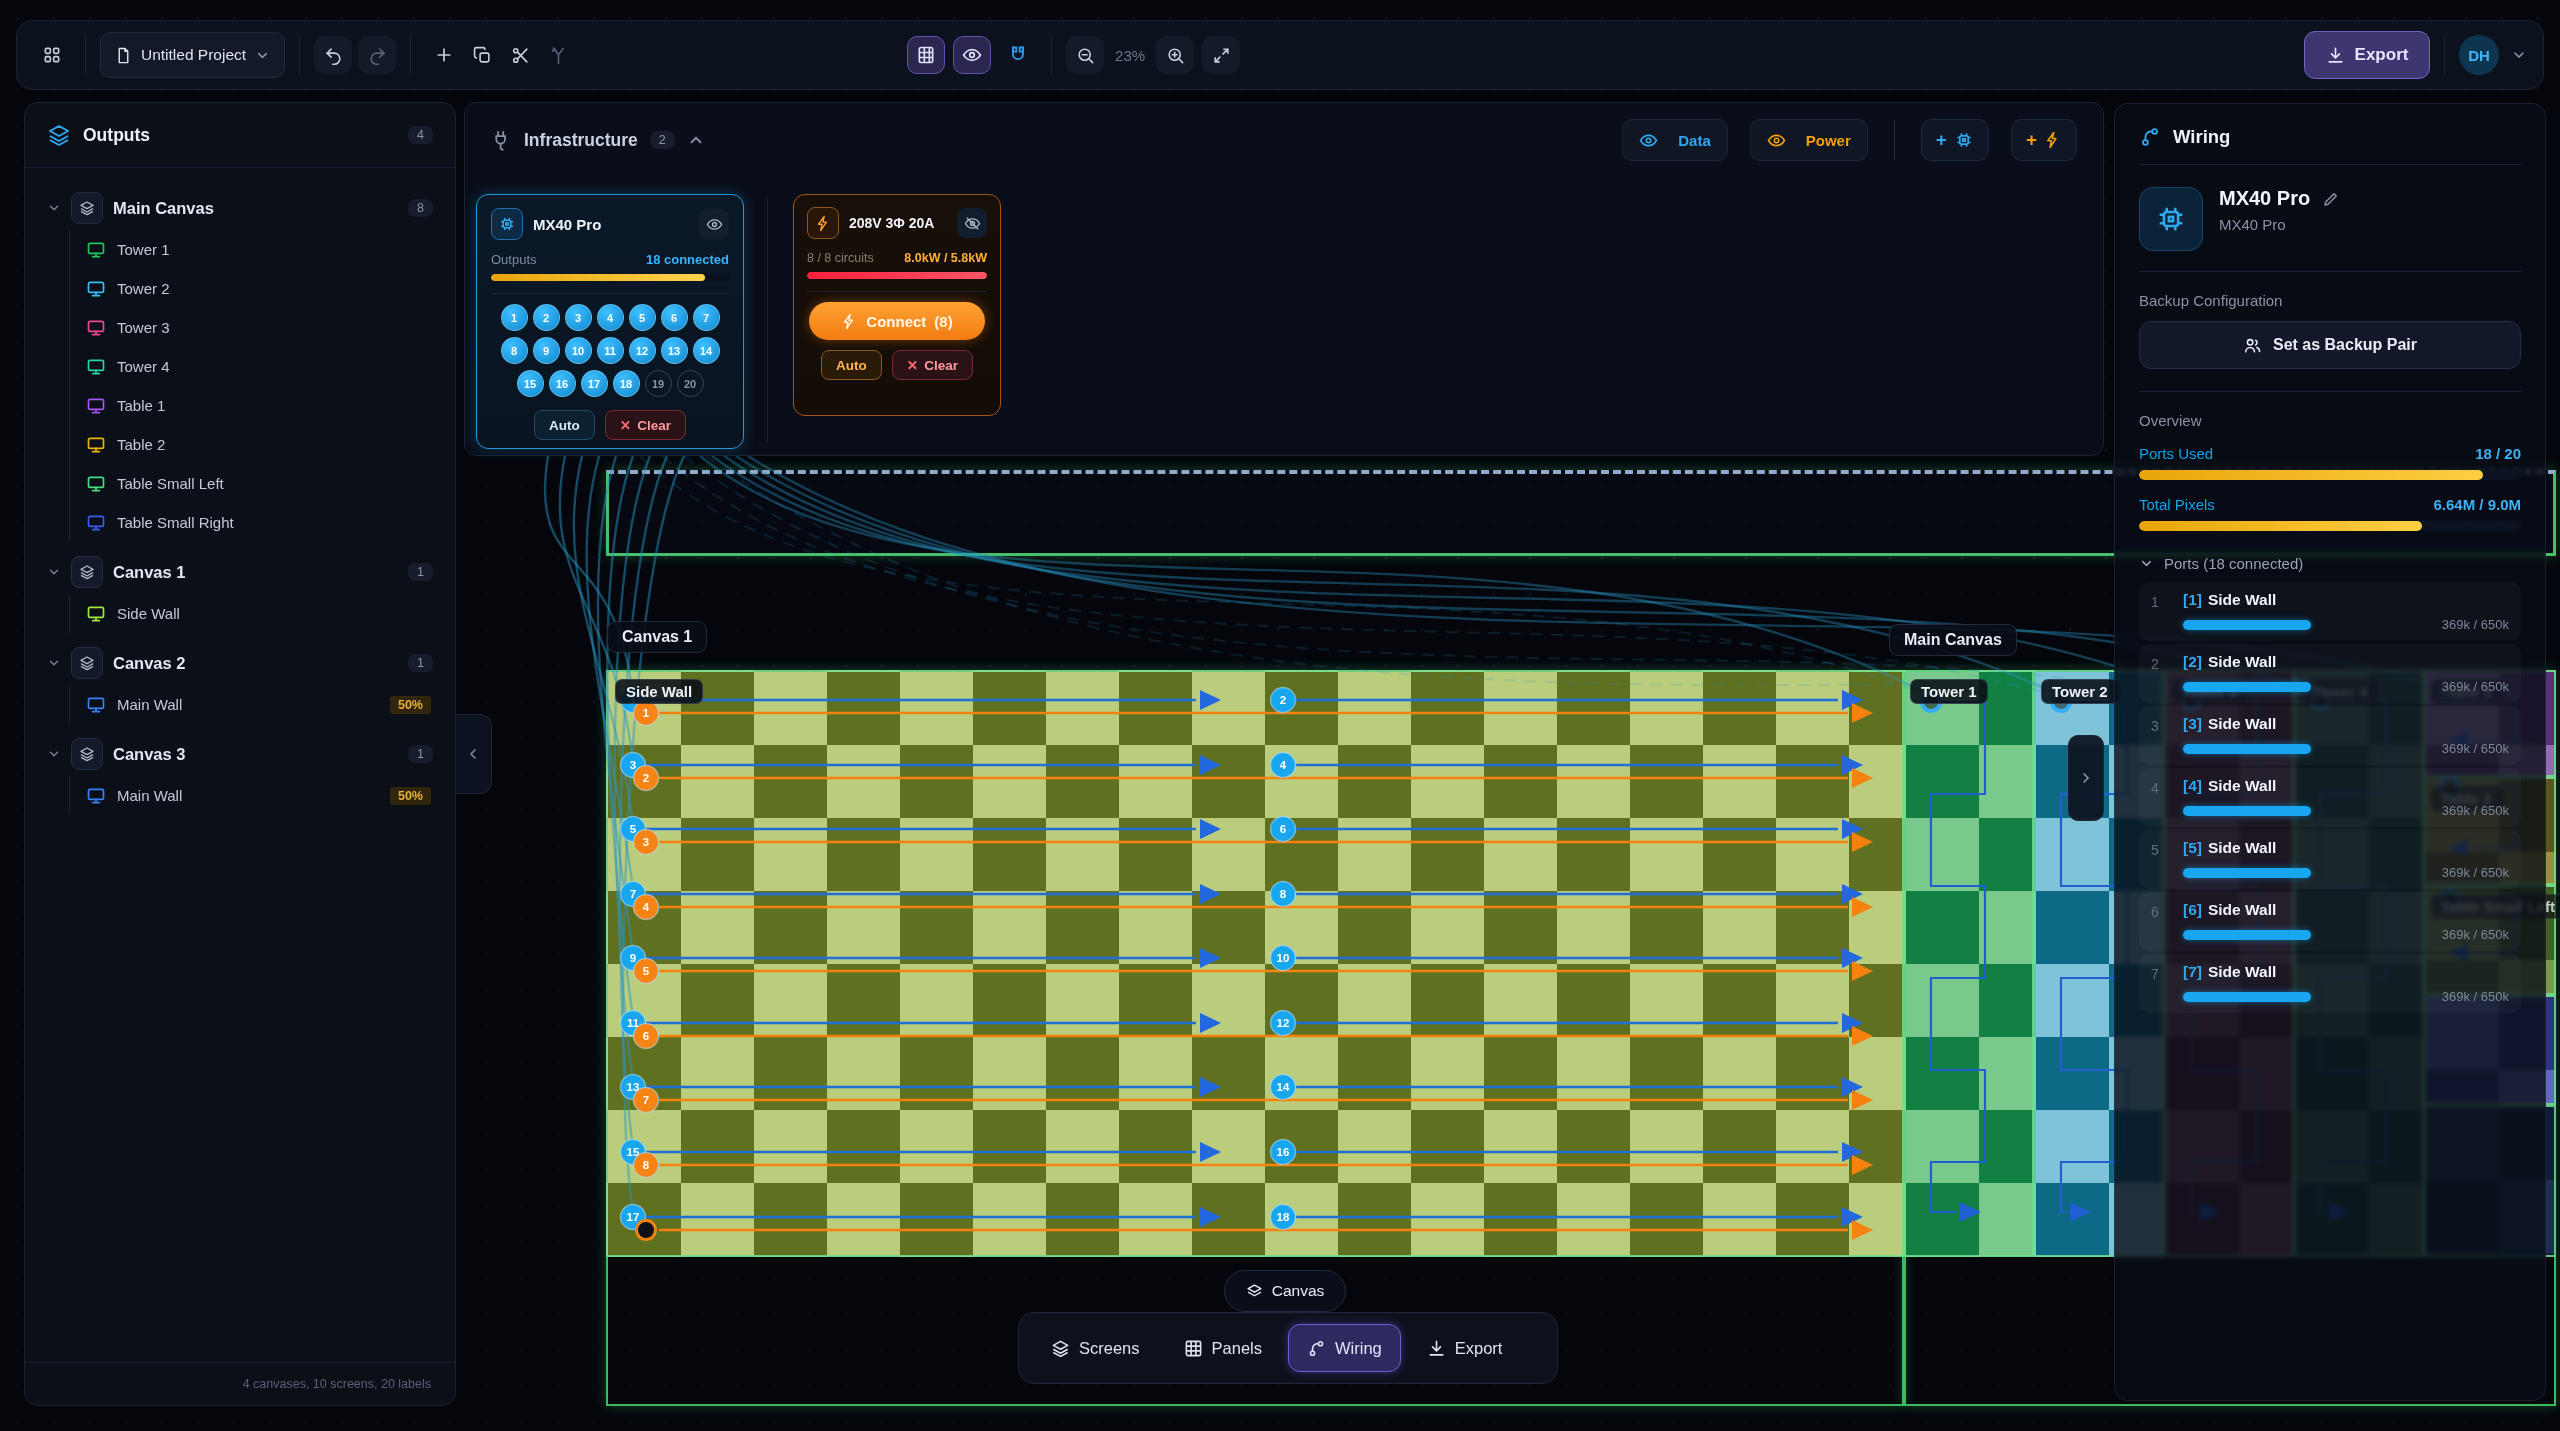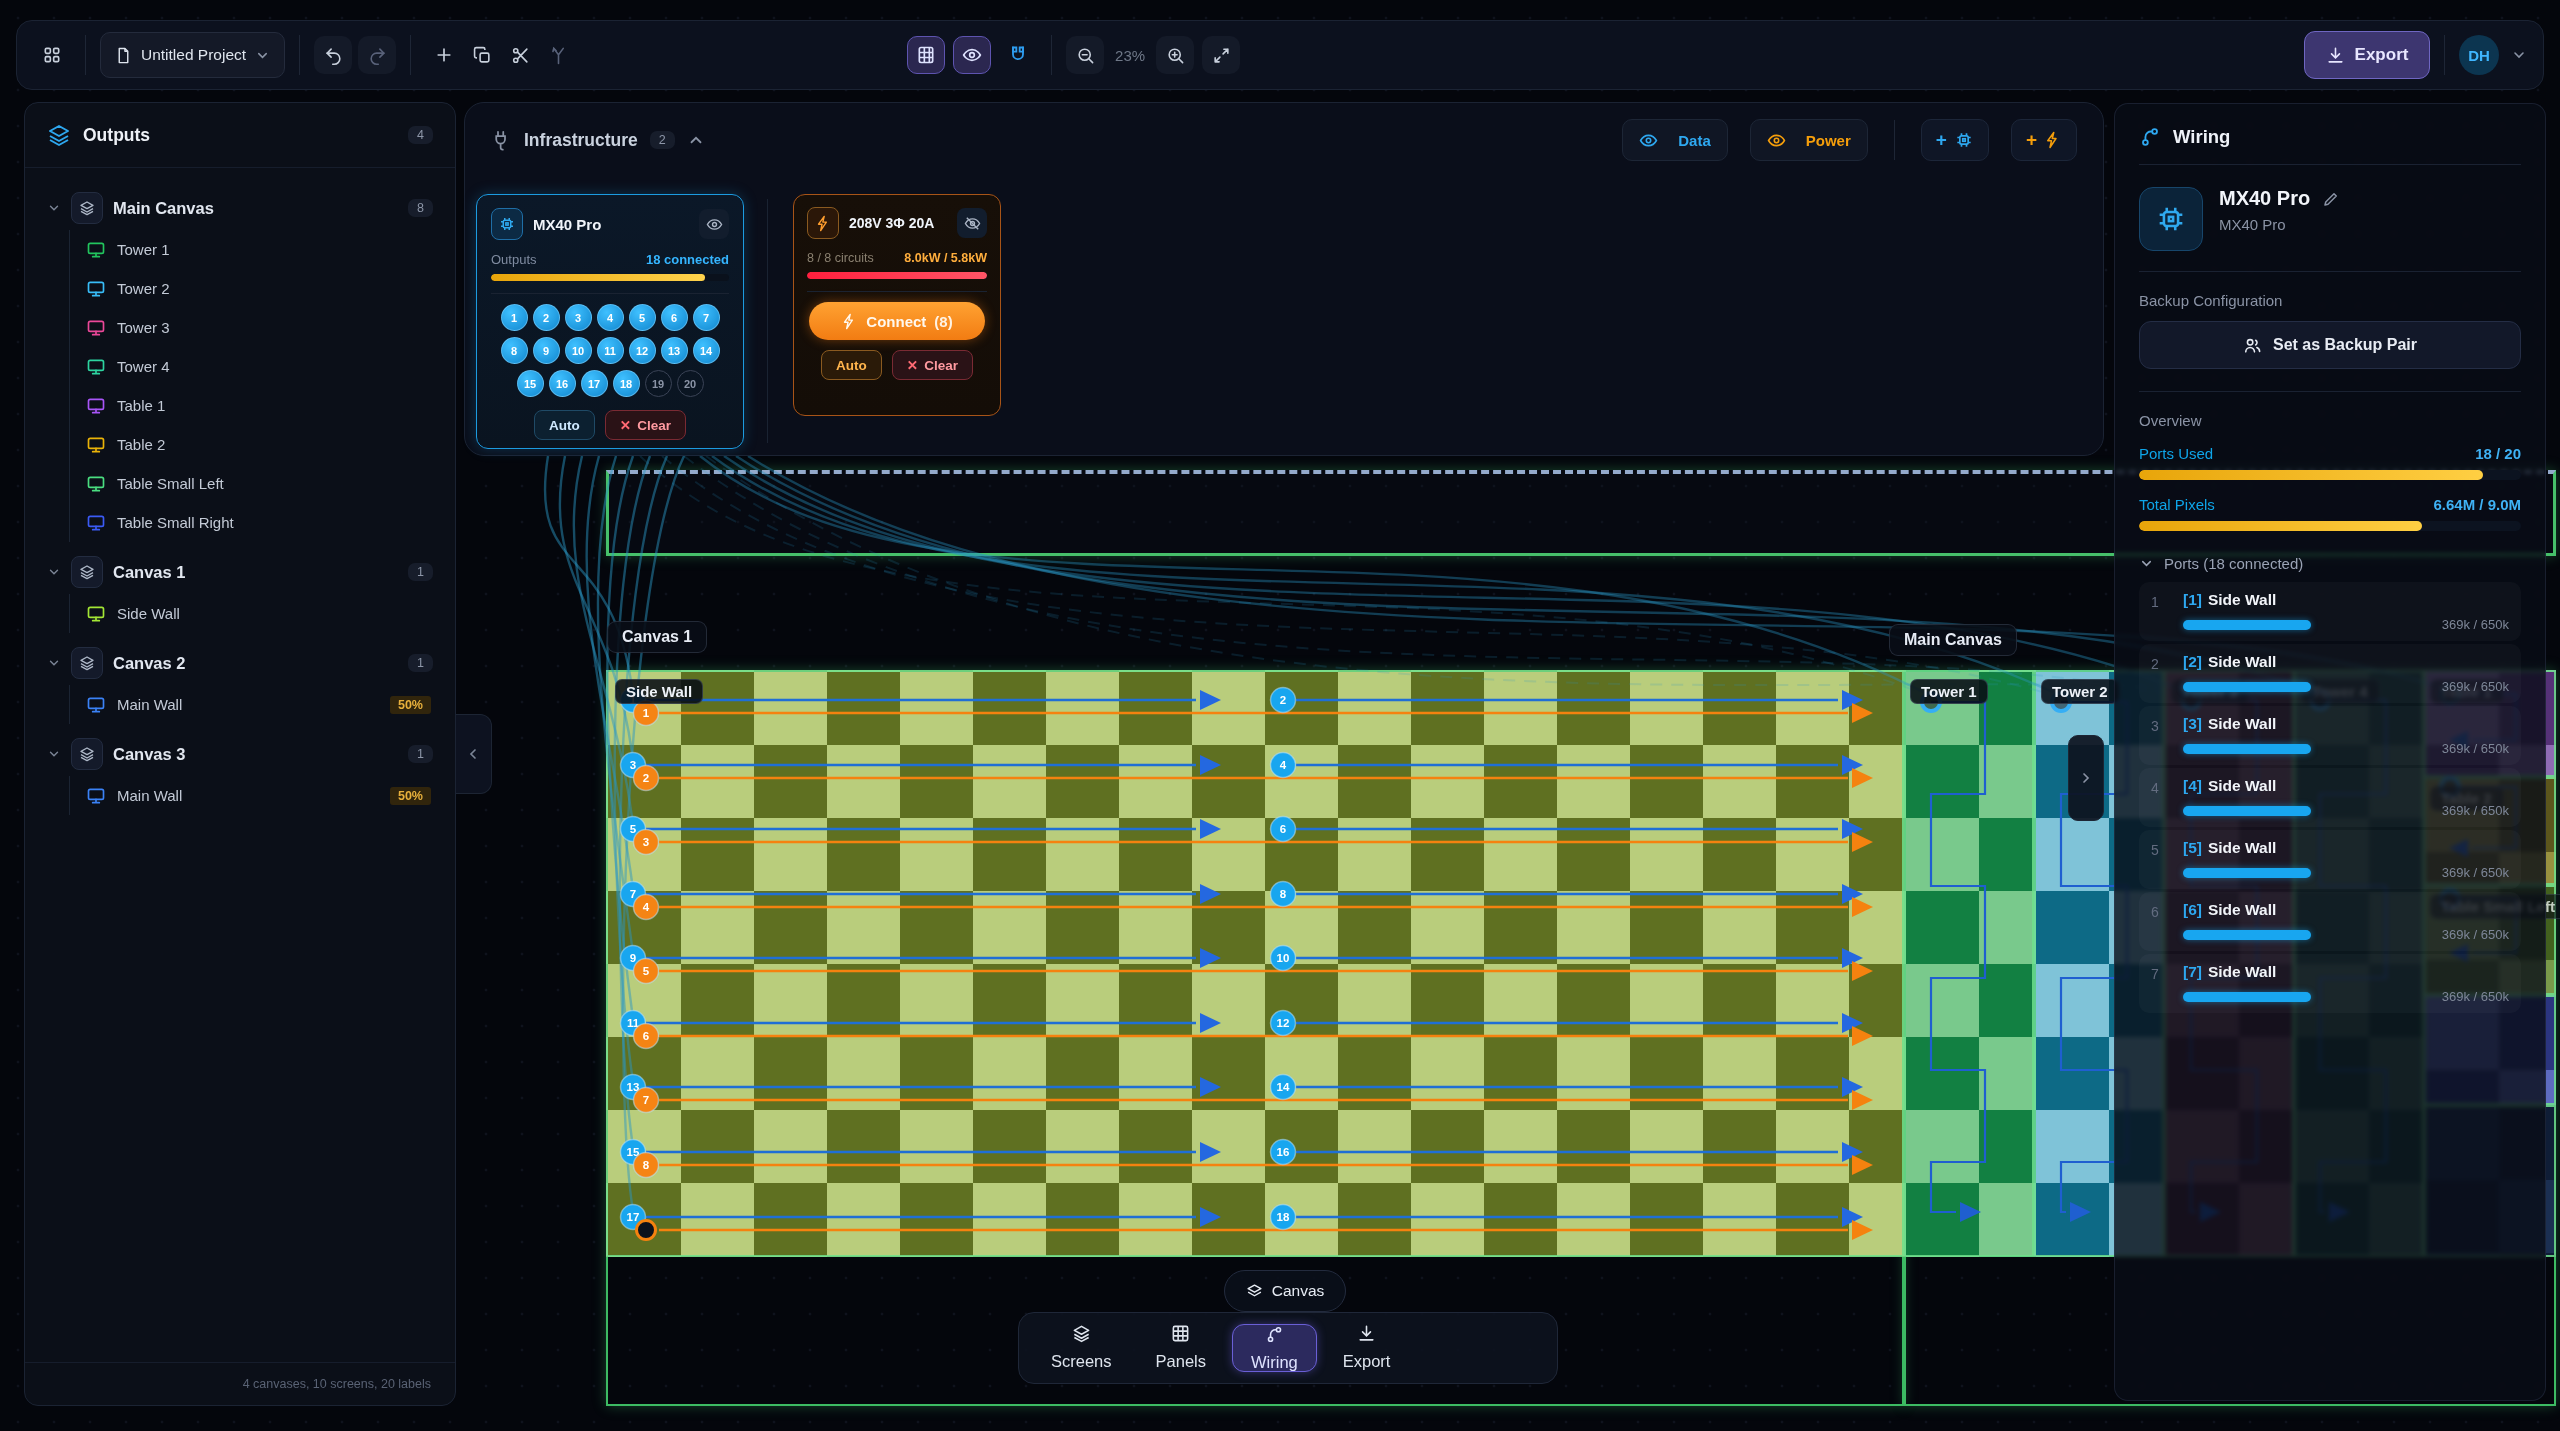--- a/index.html
+++ b/index.html
@@ -60,21 +60,21 @@
   .children{margin-left:30px;border-left:1px solid #1b2433;padding-left:6px;margin-bottom:8px;}
   .child-row{display:flex;align-items:center;gap:11px;height:39px;padding:0 10px;border-radius:8px;cursor:pointer;}
   .child-row .lbl{font-size:15px;color:#c3cad6;flex:1;}
   #sb-footer{border-top:1px solid #161d2c;padding:14px 24px;font-size:12.5px;color:#596274;text-align:right;}
   #sb-handle{left:455px;top:714px;width:36px;height:78px;background:#0d1220;border:1px solid #1d2534;border-left:none;
              border-radius:0 12px 12px 0;z-index:6;display:flex;align-items:center;justify-content:center;color:#7b8596;cursor:pointer;}
   #rp-handle{left:2068px;top:735px;width:34px;height:84px;background:rgba(13,18,30,.92);border:1px solid #1d2534;
              border-radius:10px;z-index:5;display:flex;align-items:center;justify-content:center;color:#8a93a5;cursor:pointer;}
   
   #infra{left:464px;top:102px;width:1640px;height:354px;background:rgba(10,15,27,.96);border:1px solid #1b2333;
-         border-radius:20px;z-index:6;box-sizing:border-box;}
+         border-radius:12px;z-index:6;box-sizing:border-box;}
   #infra-header{display:flex;align-items:center;gap:12px;padding:16px 26px 10px 26px;}
   #infra-title{font-size:17.5px;font-weight:600;color:#c9d1de;}
   .toggle-chip{height:40px;border-radius:10px;background:rgba(20,28,44,.6);border:1px solid #1d2636;
                display:flex;align-items:center;gap:20px;padding:0 16px;font-size:15px;font-weight:600;cursor:pointer;}
   .add-chip{height:40px;border-radius:10px;background:#0f1626;border:1px solid #1c2639;display:flex;align-items:center;
             gap:7px;padding:0 14px;cursor:pointer;font-size:19px;font-weight:bold;}
   
   .card{position:absolute;border-radius:12px;box-sizing:border-box;}
   #node-card{left:11px;top:91px;width:268px;height:255px;border:1.5px solid #1c9be0;
              background:linear-gradient(180deg,#0b1828,#0a1420);box-shadow:0 0 14px rgba(28,155,224,.25);padding:13px 14px;}
@@ -101,21 +101,21 @@
   #connect-btn{height:38px;border-radius:999px;background:linear-gradient(180deg,#ffa232,#f27c12);
                color:#fff8ee;font-size:15px;font-weight:bold;display:flex;align-items:center;justify-content:center;gap:8px;
                margin:4px 2px 10px 2px;box-shadow:0 0 12px rgba(249,124,18,.4);cursor:pointer;}
   
   #canvas-pill{left:1224px;top:1270px;width:120px;height:40px;z-index:5;background:rgba(10,15,26,.92);
                border:1px solid #232b3e;border-radius:999px;display:flex;align-items:center;justify-content:center;
                gap:9px;font-size:15.5px;color:#e6ebf3;}
   #bottom-bar{left:1018px;top:1312px;width:540px;height:72px;z-index:5;background:rgba(13,18,30,.92);
               border:1px solid #1f2738;border-radius:16px;display:flex;align-items:center;gap:8px;padding:0 14px;box-sizing:border-box;}
   .bb-btn{height:48px;border-radius:12px;display:flex;align-items:center;gap:9px;padding:0 18px;
-          font-size:16.5px;color:#dfe5ee;cursor:pointer;box-sizing:border-box;flex-direction:column;}
+          font-size:16.5px;color:#dfe5ee;cursor:pointer;box-sizing:border-box;}
   .bb-btn.active{background:#2c2a5e;border:1px solid #6a5fd6;color:#dfe3ff;box-shadow:0 0 10px rgba(106,95,214,.45);}
   
   #wpanel{left:2114px;top:103px;width:432px;height:1298px;background:rgba(9,13,23,.8);border:1px solid rgba(60,72,100,.35);
           border-radius:14px;z-index:8;box-sizing:border-box;padding:0 24px;backdrop-filter:blur(2px);}
   #wp-header{display:flex;align-items:center;gap:12px;padding:22px 0 16px 0;border-bottom:1px solid #1a2232;}
   #wp-header .t{font-size:18.5px;font-weight:bold;color:#eef2f8;}
   #wp-node{display:flex;align-items:flex-start;gap:16px;padding:22px 0 20px 0;border-bottom:1px solid #1a2232;}
   #wp-node .tile{width:62px;height:62px;border-radius:14px;background:#0b2339;border:1px solid #17466b;
                  display:flex;align-items:center;justify-content:center;color:#2fa9ef;}
   #wp-node .nm{font-size:20px;font-weight:bold;color:#f2f5fa;display:flex;align-items:center;gap:12px;}

